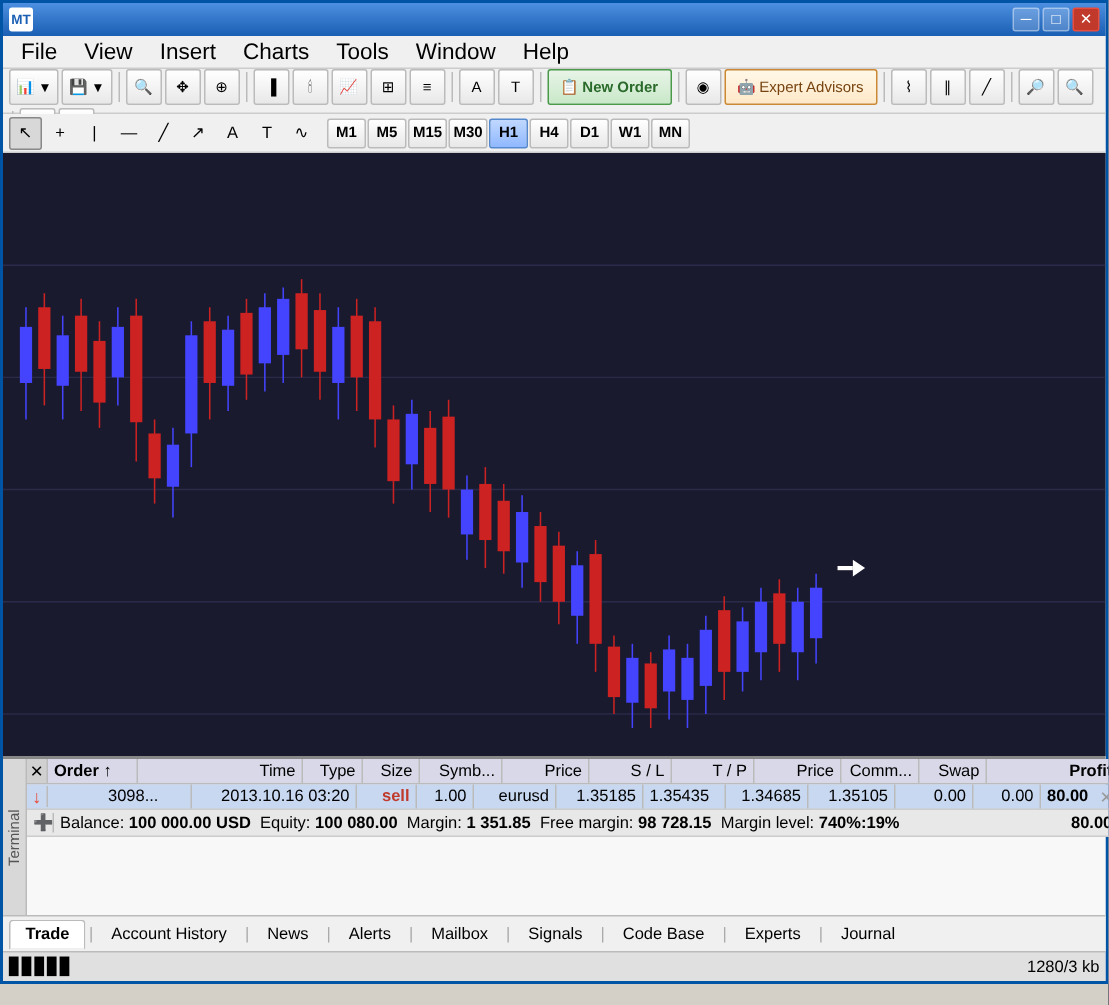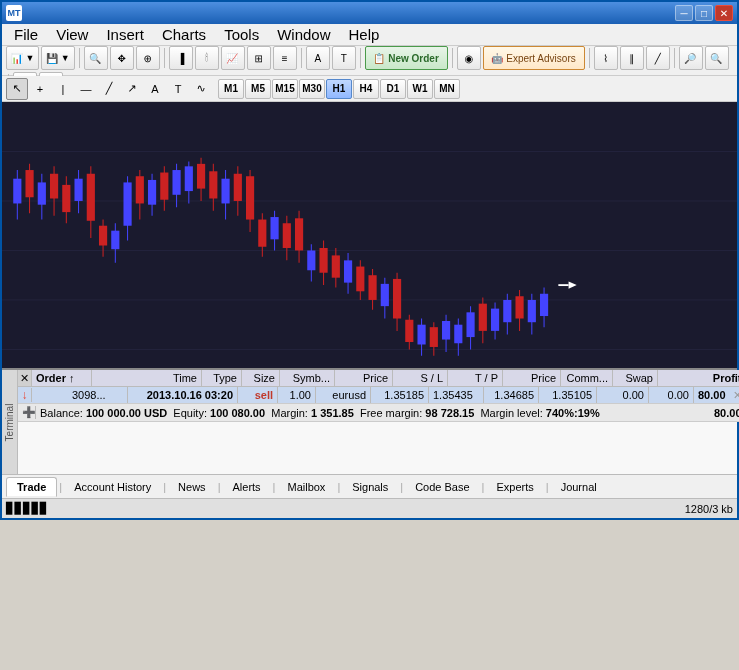--- a/index.html
+++ b/index.html
@@ -1,19 +1,19 @@
 <!DOCTYPE html>
 <html><head>
   <meta charset="utf-8">
   <style>
     * { box-sizing: border-box; margin: 0; padding: 0; }
     body { font-family: 'Segoe UI', Tahoma, Arial, sans-serif; font-size: 11px; background: #d4d0c8; width: 739px; height: 670px; overflow: hidden; }
     
     
-    .window { width: 739px; height: 520px; background: #f0f0f0; border: 2px solid #0054a6; display: flex; flex-direction: column; }
+    .window { width: 739px; height: 656px; background: #f0f0f0; border: 2px solid #0054a6; display: flex; flex-direction: column; }
     
     
     .title-bar { background: linear-gradient(to bottom, #4d8fe0, #1a5fb4); height: 22px; display: flex; align-items: center; justify-content: space-between; padding: 0 4px; flex-shrink: 0; }
     .title-bar-left { display: flex; align-items: center; gap: 4px; }
     .title-bar-icon { width: 16px; height: 16px; background: #fff; border-radius: 2px; display: flex; align-items: center; justify-content: center; font-size: 9px; color: #1a5fb4; font-weight: bold; }
     .title-bar-text { color: white; font-size: 11px; font-weight: bold; }
     .title-bar-controls { display: flex; gap: 2px; }
     .title-btn { width: 18px; height: 16px; border: 1px solid rgba(255,255,255,0.4); border-radius: 2px; background: rgba(255,255,255,0.2); color: white; font-size: 10px; display: flex; align-items: center; justify-content: center; cursor: pointer; }
     .title-btn.close { background: #c0392b; border-color: #e74c3c; }
     
@@ -372,21 +372,21 @@
           <div style="flex:0 0 52px; padding:2px 4px; border-right:1px solid #bbb; text-align:right; cursor:pointer;">Comm...</div>
           <div style="flex:0 0 45px; padding:2px 4px; border-right:1px solid #bbb; text-align:right; cursor:pointer;">Swap</div>
           <div style="flex:1; padding:2px 4px; text-align:right; cursor:pointer; font-weight:bold;">Profit</div>
         </div>
 
         <div style="background:#c8d8f0; border-bottom:1px solid #ccc; display:flex; font-size:11px; align-items:center;">
           <div style="width:14px; background:#c8d8f0; border-right:1px solid #bbb; display:flex; align-items:center; justify-content:center;">
             <span style="color:#e74c3c; font-size:12px;">↓</span>
           </div>
           <div style="flex:0 0 60px; padding:2px 4px; border-right:1px solid #bbb;margin-left:36px;">3098...</div>
-          <div style="flex:0 0 110px; padding:2px 4px; border-right:1px solid #bbb; text-align:right;font-weight:bold;">2013.10.16 03:20</div>
+          <div style="flex:0 0 110px; padding:2px 4px; border-right:1px solid #bbb; text-align:right;">2013.10.16 03:20</div>
           <div style="flex:0 0 40px; padding:2px 4px; border-right:1px solid #bbb; text-align:right; color:#c0392b; font-weight:bold;">sell</div>
           <div style="flex:0 0 38px; padding:2px 4px; border-right:1px solid #bbb; text-align:right;">1.00</div>
           <div style="flex:0 0 55px; padding:2px 4px; border-right:1px solid #bbb; text-align:right;">eurusd</div>
           <div style="flex:0 0 58px; padding:2px 4px; border-right:1px solid #bbb; text-align:right;">1.35185</div>
           <div style="flex:0 0 55px; padding:2px 4px; border-right:1px solid #bbb; text-align:left;">1.35435</div>
           <div style="flex:0 0 55px; padding:2px 4px; border-right:1px solid #bbb; text-align:right;">1.34685</div>
           <div style="flex:0 0 58px; padding:2px 4px; border-right:1px solid #bbb; text-align:right;">1.35105</div>
           <div style="flex:0 0 52px; padding:2px 4px; border-right:1px solid #bbb; text-align:right;">0.00</div>
           <div style="flex:0 0 45px; padding:2px 4px; border-right:1px solid #bbb; text-align:right;">0.00</div>
           <div style="flex:1; padding:2px 4px; text-align:right; font-weight:bold;">80.00</div>

